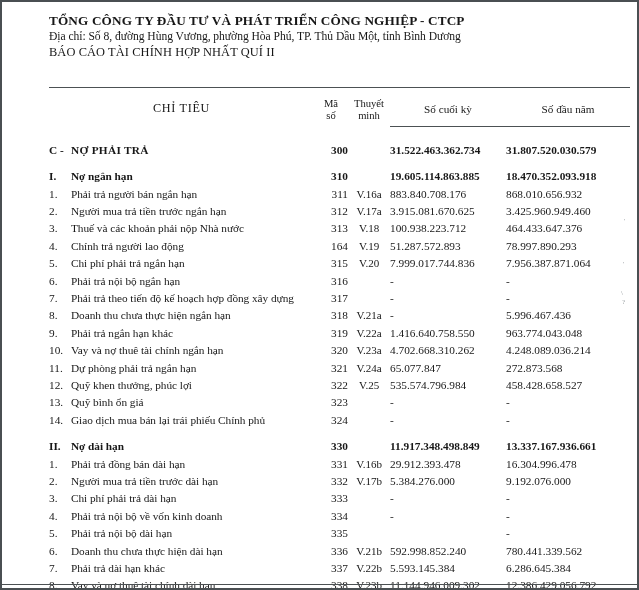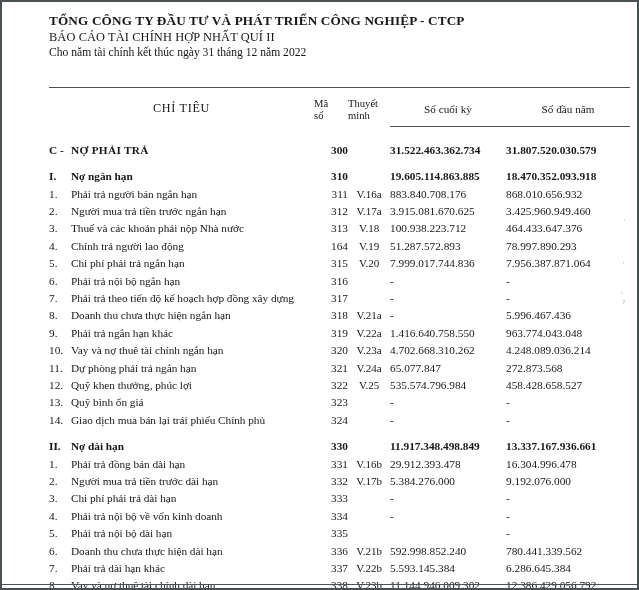--- a/index.html
+++ b/index.html
@@ -74,20 +74,21 @@
 
   
   .hdr td { padding-bottom: 2px; }
   .h-chitieu {
     text-align: center;
     font-size: 12.2px;
     letter-spacing: 0.7px;
     padding-top: 6px !important;
   }
   .h-stack {
+    text-align: center;
     font-size: 10.6px;
     line-height: 1.12;
     padding-top: 3px !important;
     margin-top: 28px;
   }
   .h-val {
     text-align: center;
     font-size: 11.2px;
     padding-top: 8px !important;
   }
@@ -132,22 +133,22 @@
     user-select: none;
   }
 </style>
 </head>
 <body>
 
 <div id="page">
 
   <div class="letterhead">
     <div class="lh-line lh-company">TỔNG CÔNG TY  ĐẦU TƯ VÀ PHÁT TRIỂN CÔNG NGHIỆP - CTCP</div>
+    <div class="lh-line lh-address">Địa chỉ: Số 8, đường Hùng Vương, phường Hòa Phú, TP. Thủ Dầu Một, tỉnh Bình Dương</div>
     <div class="lh-line lh-report">BÁO CÁO TÀI CHÍNH HỢP NHẤT QUÍ II</div>
-    <div class="lh-line lh-fiscal">Cho năm tài chính kết thúc ngày 31 tháng 12 năm 2022</div>
   </div>
 
   <div class="rule-top"></div>
 
   <table class="tbl">
     <colgroup>
       <col class="c-pad">
         <col class="c-idx">
         <col class="c-label">
       <col class="c-code">

